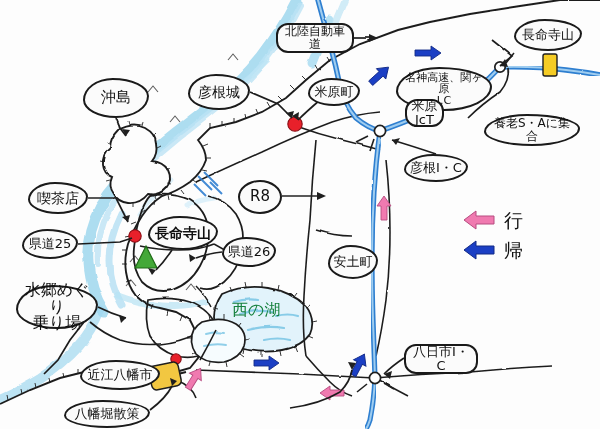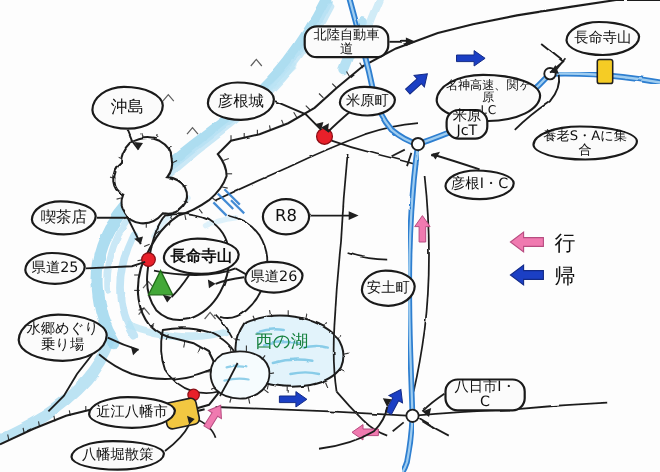--- a/index.html
+++ b/index.html
@@ -429,21 +429,21 @@
       <div class="callout cal-blob" style="left: 514px; top: 19px; width: 68px; height: 32px; font-size: 13px; white-space: pre-line;">長命寺山</div>
       <div class="callout cal-soft" style="left: 405px; top: 99px; width: 39px; height: 28px; font-size: 13px; white-space: pre-line;">米原JcT</div>
       <div class="callout cal-blob" style="left: 484px; top: 114px; width: 96px; height: 32px; font-size: 12px; white-space: pre-line;">養老S・Aに集合</div>
       <div class="callout cal-blob" style="left: 404px; top: 154px; width: 64px; height: 28px; font-size: 13px; white-space: pre-line;">彦根I・C</div>
       <div class="callout cal-blob" style="left: 28px; top: 182px; width: 60px; height: 32px; font-size: 14px; white-space: pre-line;">喫茶店</div>
       <div class="callout cal-blob" style="left: 22px; top: 229px; width: 56px; height: 30px; font-size: 13px; white-space: pre-line;">県道25</div>
       <div class="callout cal-blob" style="left: 148px; top: 216px; width: 70px; height: 34px; font-size: 14px; white-space: pre-line; font-weight: bold;">長命寺山</div>
       <div class="callout cal-round" style="left: 238px; top: 180px; width: 44px; height: 34px; font-size: 15px; white-space: pre-line; text-align: right;">R8</div>
       <div class="callout cal-blob" style="left: 222px; top: 237px; width: 54px; height: 30px; font-size: 13px; white-space: pre-line;">県道26</div>
       <div class="callout cal-blob" style="left: 328px; top: 245px; width: 50px; height: 34px; font-size: 13px; white-space: pre-line;">安土町</div>
-      <div class="callout cal-blob" style="left: 16px; top: 285px; width: 82px; height: 44px; font-size: 13px; white-space: pre-line;">水郷めぐり
+      <div class="callout cal-blob" style="left: 16px; top: 285px; width: 82px; height: 44px; font-size: 16px; white-space: pre-line;">水郷めぐり
 乗り場</div>
       <div class="callout cal-blob" style="left: 48px; top: 360px; width: 80px; height: 30px; font-size: 13px; white-space: pre-line; margin-left: 32px;">近江八幡市</div>
       <div class="callout cal-blob" style="left: 64px; top: 400px; width: 86px; height: 28px; font-size: 13px; white-space: pre-line;">八幡堀散策</div>
       <div class="callout cal-pill" style="left: 240px; top: 398px; width: 50px; height: 26px; font-size: 13px; white-space: pre-line;">R421</div>
       <div class="callout cal-soft" style="left: 404px; top: 344px; width: 74px; height: 30px; font-size: 13px; white-space: pre-line;">八日市I・C</div>
     </div>
 
   <div id="area-layer">
       <div class="area-label" style="left: 232px; top: 300px; font-size: 16px;">西の湖</div>
     </div>

